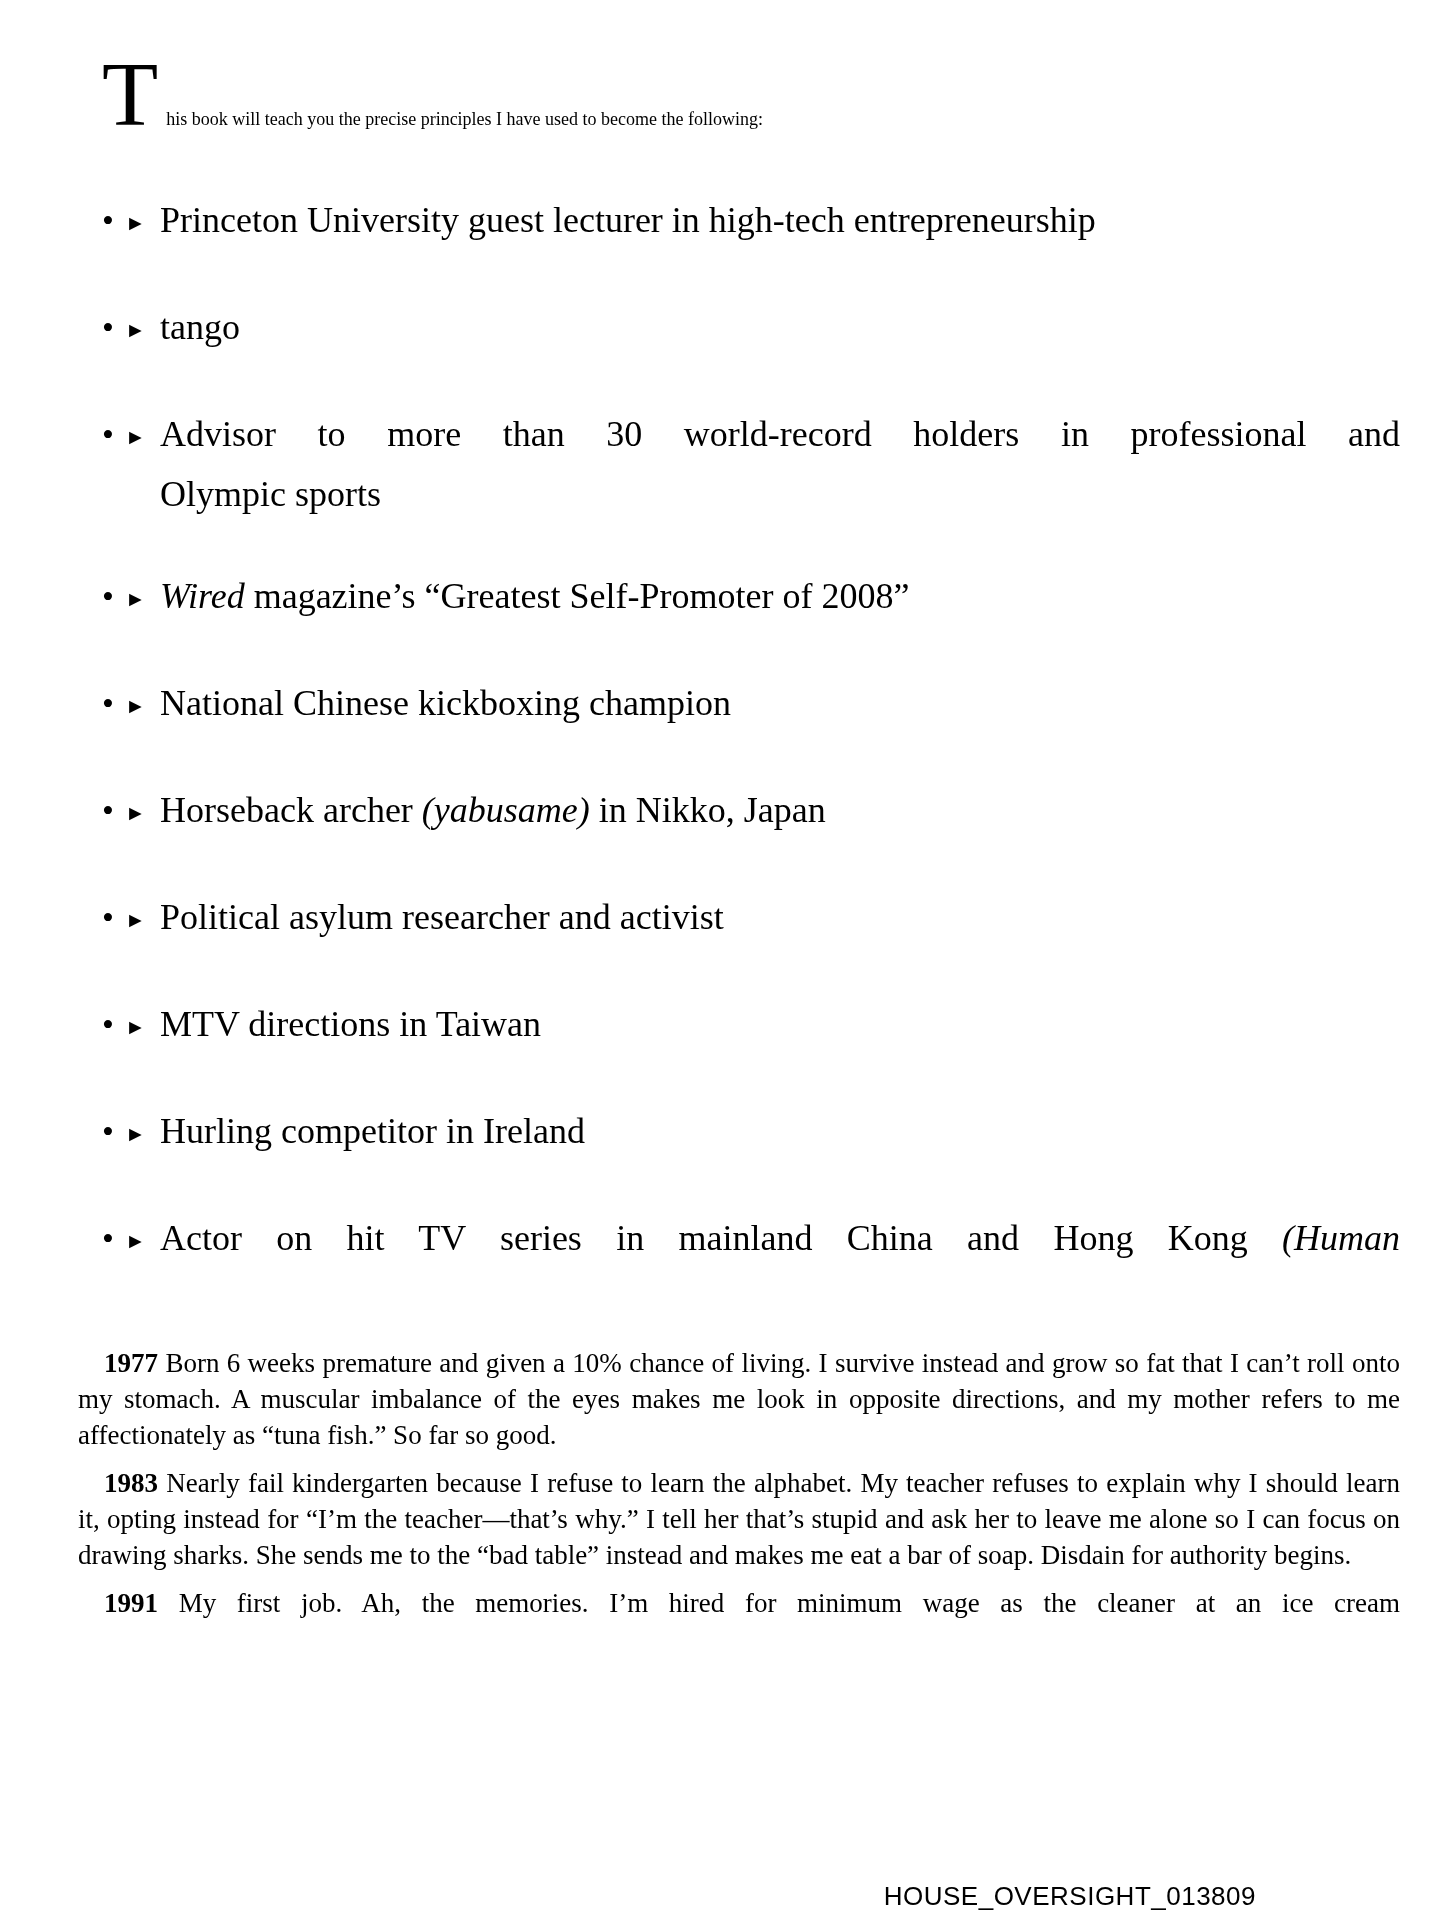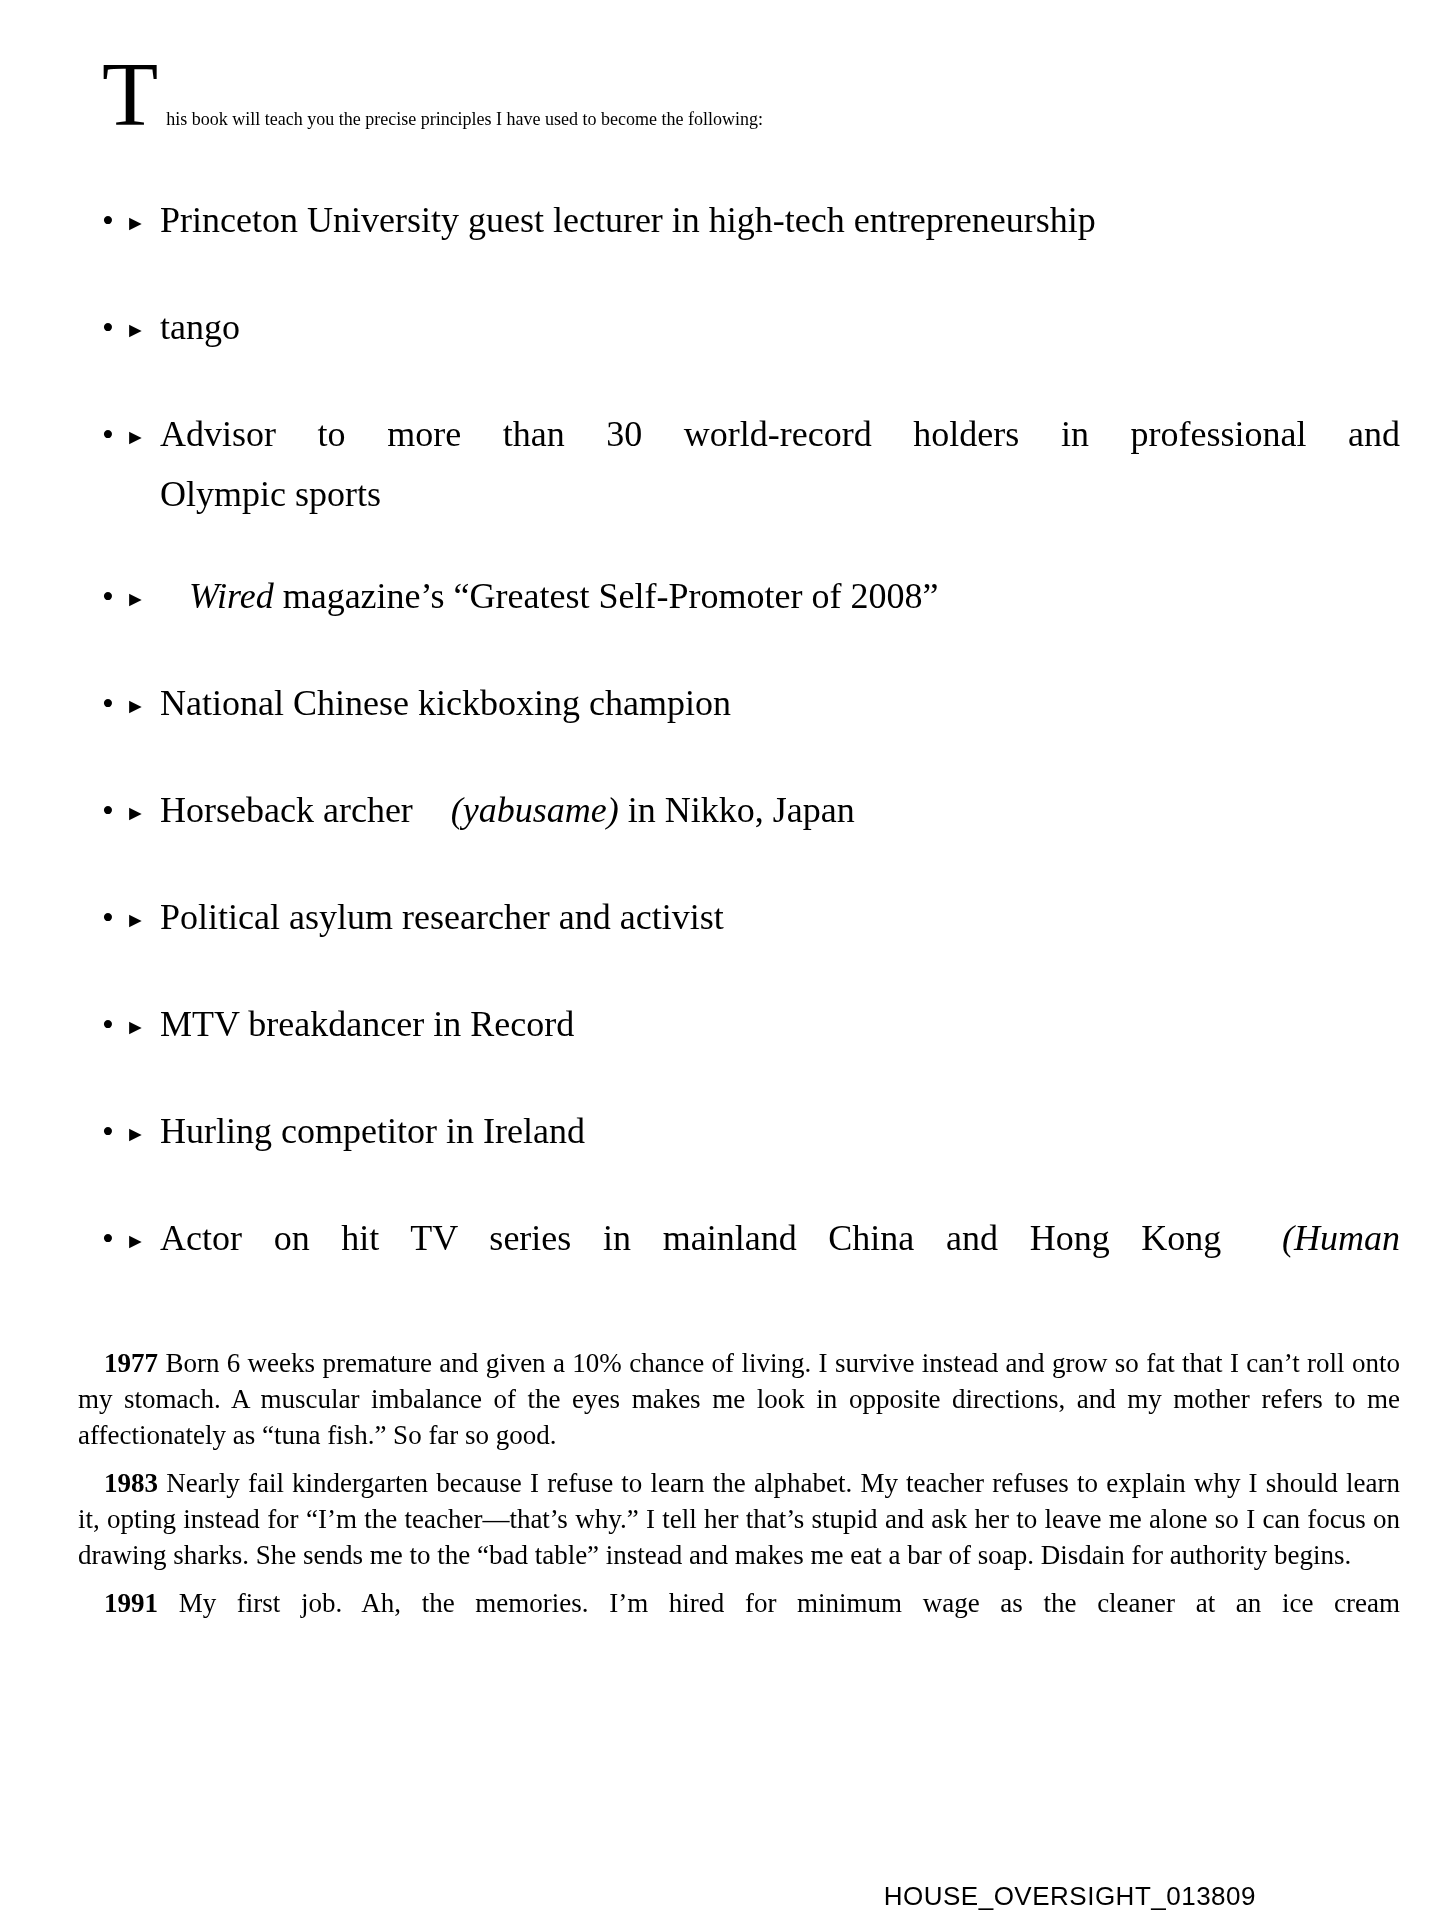--- a/index.html
+++ b/index.html
@@ -56,21 +56,21 @@
     margin-left: 11px;
     display: inline-block;
     transform: translateY(-2px);
   }
   .btext { flex: 1; min-width: 0; }
   .bl-line { display: block; }
   .justify-line {
     text-align: justify;
     text-align-last: justify;
   }
-  .it { font-style: italic; margin-left: 29px; }
+  .it { font-style: italic; }
 
   
   .lead-in {
     margin-top: 46px;
     font-size: 27px;
     line-height: 34px;
     text-indent: 24px;
   }
   .timeline { margin-top: 72px; }
   .timeline-para {
@@ -140,21 +140,21 @@
       <span class="btext"><span>Horseback archer </span><span class="it">(yabusame)</span><span> in Nikko, Japan</span></span>
     </li>
 
     <li class="bullet-item">
       <span class="marker"><span class="dot">•</span><span class="arrow">►</span></span>
       <span class="btext">Political asylum researcher and activist</span>
     </li>
 
     <li class="bullet-item">
       <span class="marker"><span class="dot">•</span><span class="arrow">►</span></span>
-      <span class="btext">MTV breakdancer in Record</span>
+      <span class="btext">MTV directions in Taiwan</span>
     </li>
 
     <li class="bullet-item">
       <span class="marker"><span class="dot">•</span><span class="arrow">►</span></span>
       <span class="btext">Hurling competitor in Ireland</span>
     </li>
 
     <li class="bullet-item">
       <span class="marker"><span class="dot">•</span><span class="arrow">►</span></span>
       <span class="btext">

